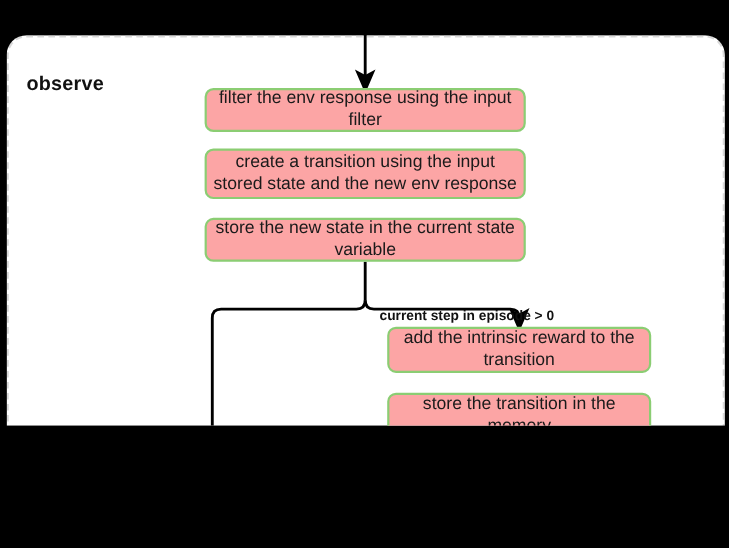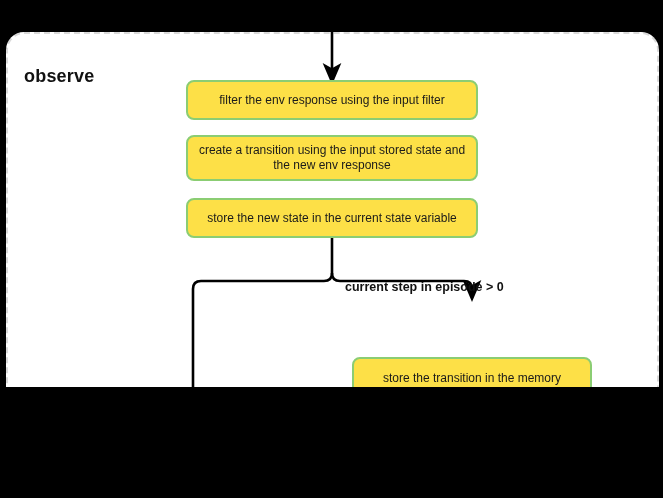--- a/index.html
+++ b/index.html
@@ -34,29 +34,29 @@
     font-size: 18px;
     font-weight: bold;
     color: #111111;
     letter-spacing: 0.2px;
     white-space: nowrap;
   }
   
   .node {
     position: absolute;
     box-sizing: border-box;
-    background: #fde047;
+    background: #fca5a5;
     border: 2.5px solid #8BCD73;
     border-radius: 8px;
     display: flex;
     align-items: center;
     justify-content: center;
     text-align: center;
     color: #1a1a1a;
-    font-size: 12px;
+    font-size: 16px;
     line-height: 1.25;
     padding: 4px 4px;
   }
   #node-filter        { left: 186px; top: 80px;  width: 292px; height: 40px; }
   #node-create        { left: 186px; top: 135px; width: 292px; height: 46px; }
   #node-store-state   { left: 186px; top: 198px; width: 292px; height: 40px; }
   #node-intrinsic     { left: 352px; top: 297px; width: 240px; height: 42px; }
   #node-store-trans   { left: 352px; top: 357px; width: 240px; height: 42px; }
 
   
@@ -107,18 +107,19 @@
 
     <path d="M 472 399 L 472 410 Q 472 418 464 418 L 340 418 Q 332 418 332 426 L 332 440" fill="none" stroke="#000000" stroke-width="2.6"></path>
   </svg>
 
   <div class="node" id="node-filter">filter the env response using the input filter</div>
 
   <div class="node" id="node-create">create a transition using the input stored state and the new env response</div>
 
   <div class="node" id="node-store-state">store the new state in the current state variable</div>
 
+  <div class="node" id="node-intrinsic">add the intrinsic reward to the transition</div>
 
   <div class="node" id="node-store-trans">store the transition in the memory</div>
 
   <div id="edge-label">current step in episode &gt; 0</div>
 
 </div>
 
 </body></html>

